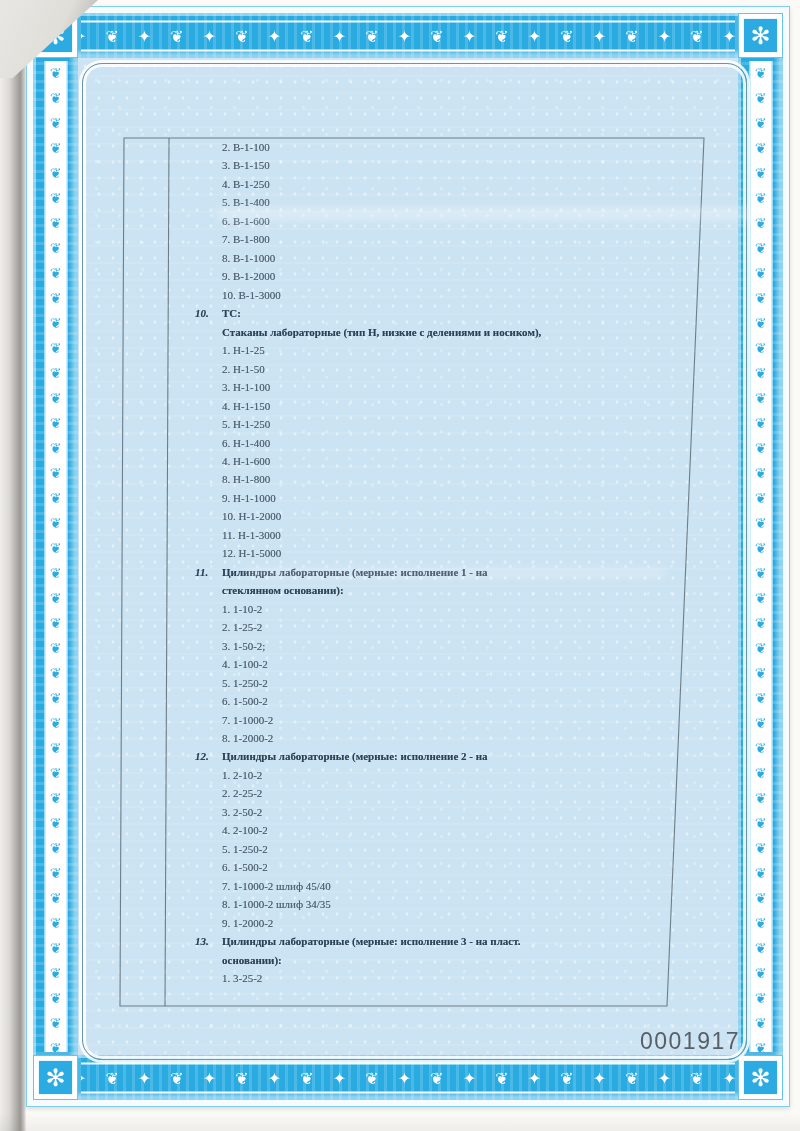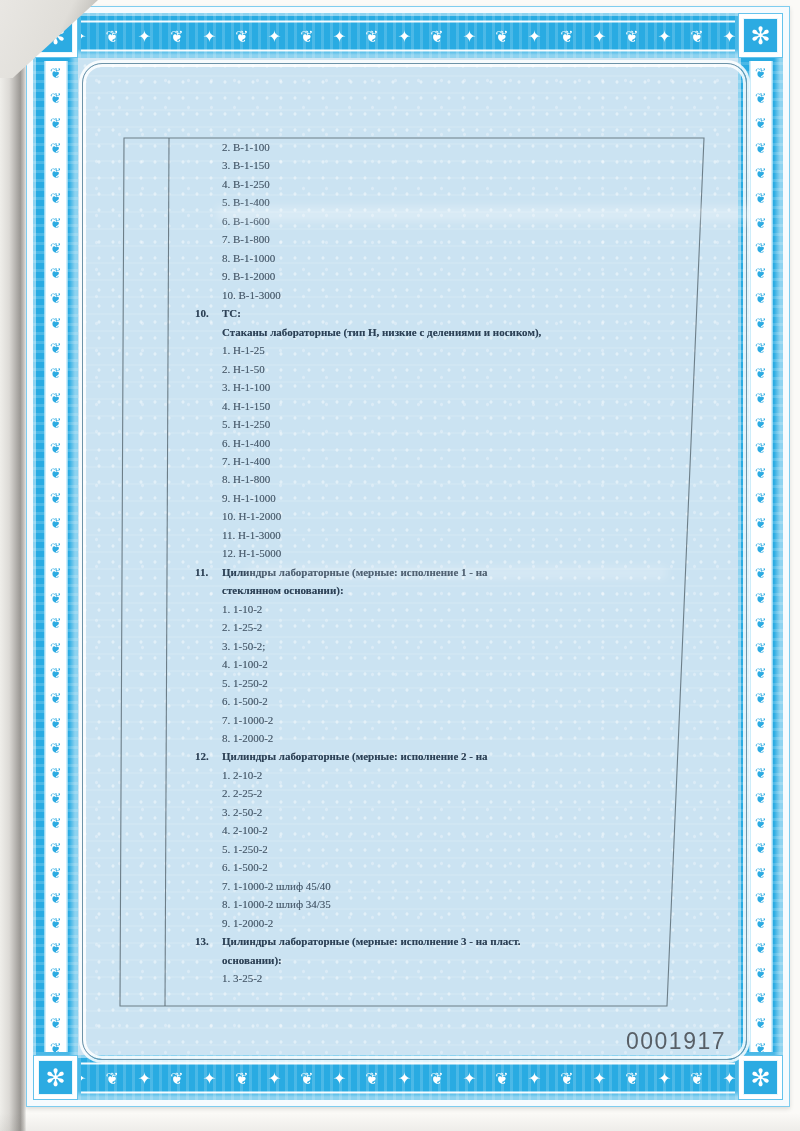--- a/index.html
+++ b/index.html
@@ -65,26 +65,26 @@
     box-shadow:0 0 0 3px rgba(255,255,255,.85), inset 0 0 0 3px rgba(255,255,255,.85);}
 
   
   .table-lines{position:absolute;left:0;top:0;}
 
   
   .content{position:absolute;left:168px;top:131px;width:545px;
     font-size:11px;line-height:18.47px;color:#4a5c6d;
     text-shadow:0 0 .5px rgba(74,92,109,.55);}
   .section-heading{display:flex;font-weight:bold;color:#2c4156;}
-  .section-number{flex:none;width:27px;}
+  .section-number{flex:none;width:27px;font-style:italic;}
   .section-title{flex:1;}
   .section-title div{white-space:nowrap;}
   .list-item{padding-left:27px;white-space:nowrap;}
 
-  .serial{position:absolute;left:599px;top:1021px;
+  .serial{position:absolute;left:613px;top:1021px;
     font-family:"Liberation Sans",sans-serif;font-size:23px;letter-spacing:1.5px;color:#585f66;}
 
   
   .fold{position:absolute;left:0;top:0;width:98px;height:78px;
     clip-path:polygon(0 0,100% 0,13% 100%,0 100%);
     background:linear-gradient(115deg,#e9e7e3 0%,#e0ded9 55%,#c2c0bb 76%,#67655f 92%,#8a8781 100%);}
 
   .scan-glare{position:absolute;left:190px;top:200px;width:540px;height:14px;
     background:rgba(255,255,255,.30);filter:blur(5px);}
   .scan-glare.g2{top:560px;left:220px;width:420px;height:12px;background:rgba(255,255,255,.22);}
@@ -232,21 +232,21 @@
               <div class="">ТС:</div>
               <div class="">Стаканы лабораторные (тип Н, низкие с делениями и носиком),</div>
             </div>
           </div>
           <div class="list-item">1. Н-1-25</div>
           <div class="list-item">2. Н-1-50</div>
           <div class="list-item">3. Н-1-100</div>
           <div class="list-item">4. Н-1-150</div>
           <div class="list-item">5. Н-1-250</div>
           <div class="list-item">6. Н-1-400</div>
-          <div class="list-item">7. Н-1-400</div>
+          <div class="list-item">4. Н-1-600</div>
           <div class="list-item">8. Н-1-800</div>
           <div class="list-item">9. Н-1-1000</div>
           <div class="list-item">10. Н-1-2000</div>
           <div class="list-item">11. Н-1-3000</div>
           <div class="list-item">12. Н-1-5000</div>
         </div>
         <div class="list-section">
           <div class="section-heading">
             <span class="section-number">11.</span>
             <div class="section-title">

